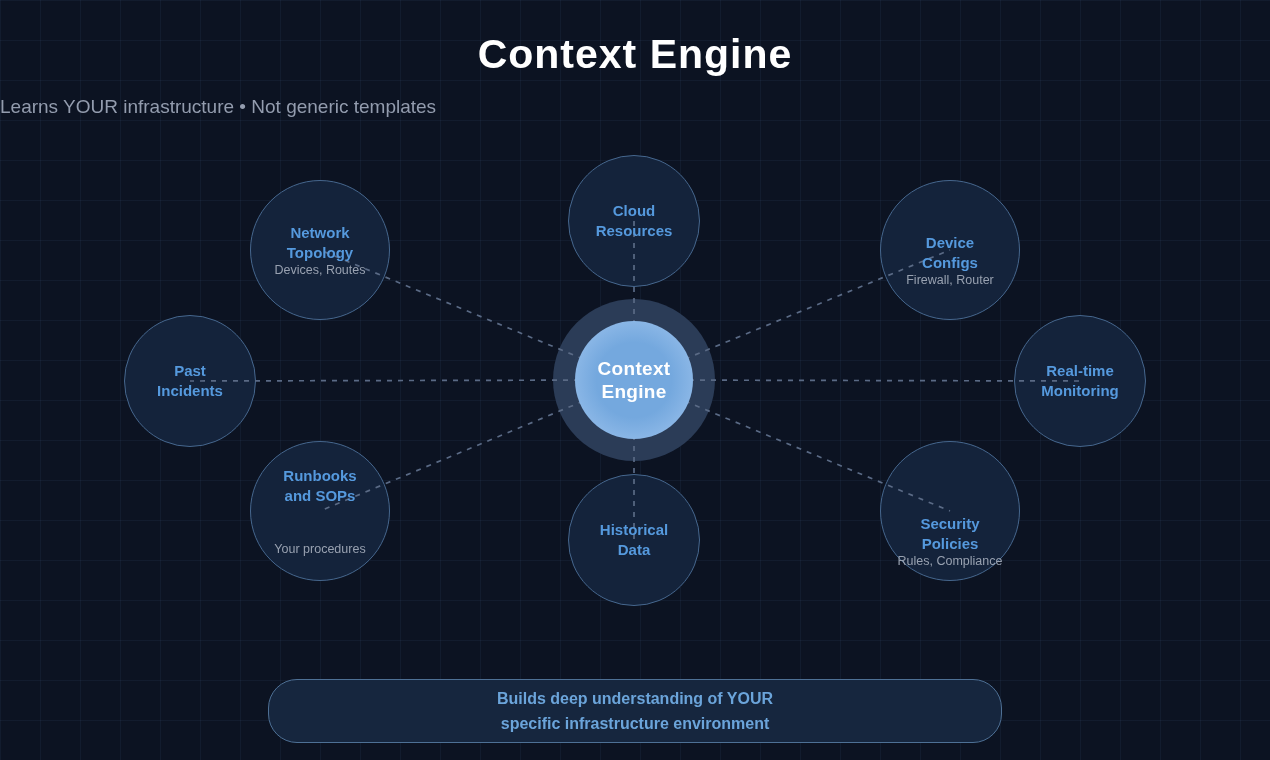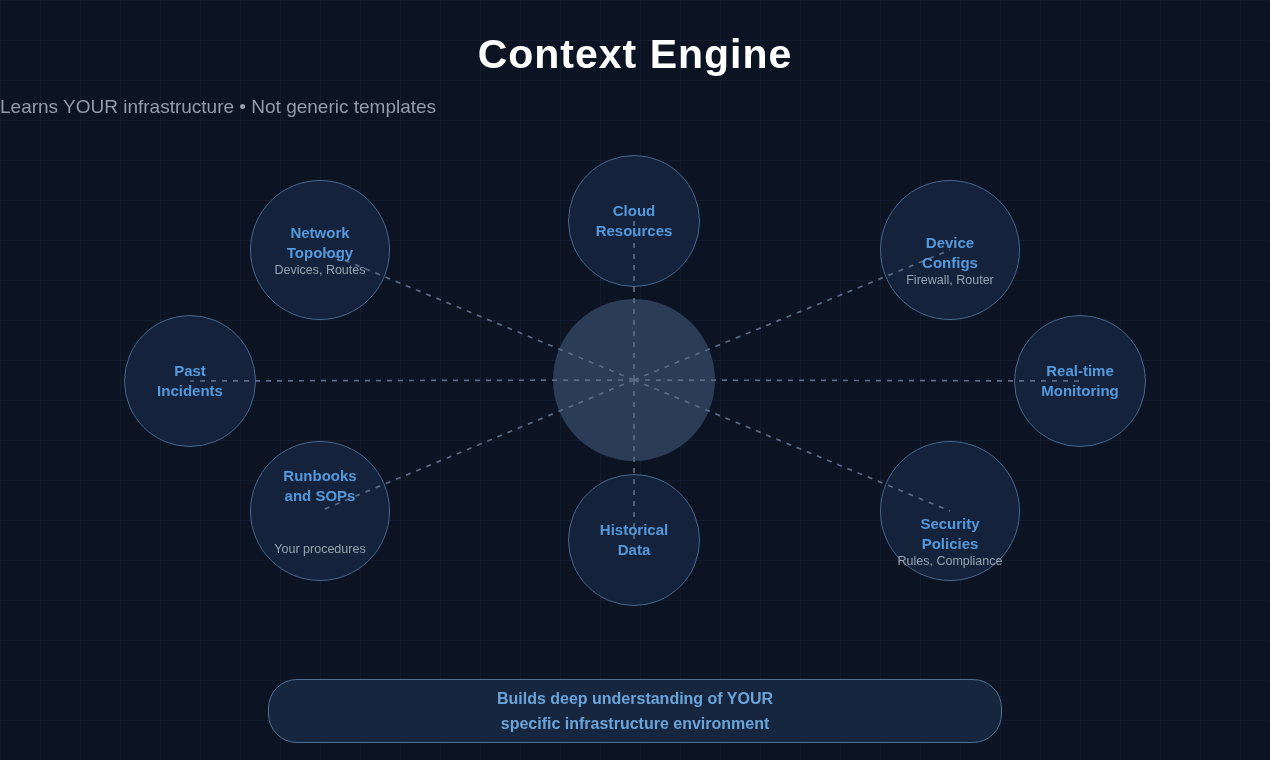--- a/index.html
+++ b/index.html
@@ -78,20 +78,24 @@
       <line x1="634" y1="380" x2="634" y2="221" class="connector"></line>
       <line x1="634" y1="380" x2="950" y2="250" class="connector"></line>
       <line x1="634" y1="380" x2="190" y2="381" class="connector"></line>
       <line x1="634" y1="380" x2="1080" y2="381" class="connector"></line>
       <line x1="634" y1="380" x2="320" y2="511" class="connector"></line>
       <line x1="634" y1="380" x2="950" y2="511" class="connector"></line>
       <line x1="634" y1="380" x2="634" y2="540" class="connector"></line>
     </svg>
 
   <div id="center-halo" style="left: 553px; top: 299px; height: 162px; width: 162px;"></div>
+  <div id="center-node" style="left: 575px; top: 321px; height: 118px; width: 118px;">
+    <span class="center-label">Context
+Engine</span>
+  </div>
 
   <div id="banner">
     <span class="banner-text">Builds deep understanding of YOUR
 specific infrastructure environment</span>
   </div>
 
 <div class="node-circle" style="left: 250px; top: 180px; height: 140px; width: 140px;"></div>
     <div class="node-label" style="left: 250px; top: 180px; height: 140px; width: 140px;">
       <div class="node-title">Network
 Topology</div>

